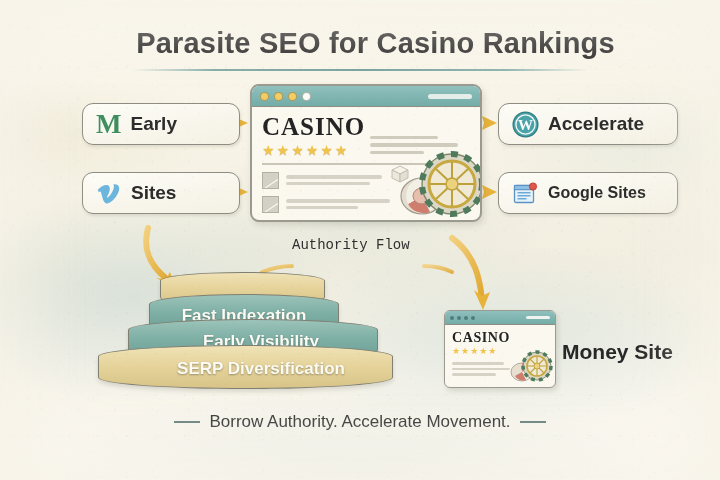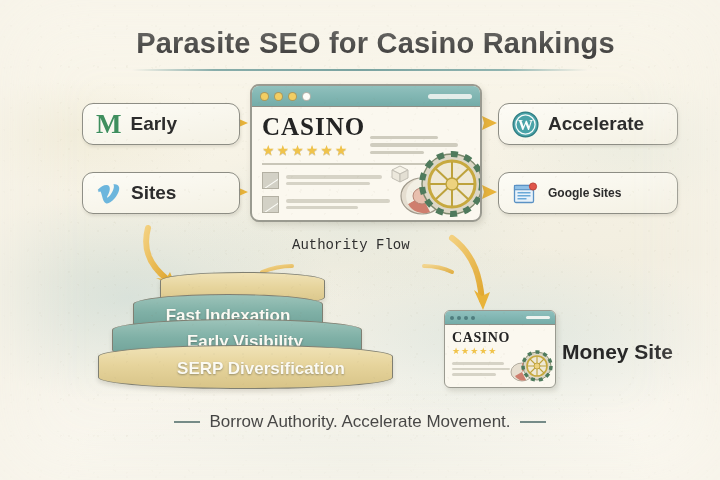--- a/index.html
+++ b/index.html
@@ -57,21 +57,21 @@
     background:linear-gradient(170deg,#fdfcf6,#f4f1e4);
     border:1.6px solid #8d8d84;border-radius:11px;
     padding:0 13px;height:40px;
     box-shadow:1px 2px 3px rgba(110,105,85,.16);
   }
   .badge .lbl{font-size:19px;font-weight:700;color:#2c2c2c;white-space:nowrap;}
   #badge-medium{left:82px;top:103px;width:130px;}
   #badge-vimeo{left:82px;top:172px;width:130px;}
   #badge-wordpress{left:498px;top:103px;width:152px;}
   #badge-googlesites{left:498px;top:172px;width:152px;}
-  #badge-googlesites .lbl{font-size:12px;font-weight:600;}
+  #badge-googlesites .lbl{font-size:16px;font-weight:600;}
 
   .ic{flex:0 0 auto;display:block;}
   
   .medium-m{
     font-family:"Liberation Serif", serif;font-size:27px;font-weight:700;
     color:#3f8f5e;line-height:26px;text-shadow:0 1px 0 rgba(255,255,255,.6);
   }
 
   
   #browser{
@@ -123,21 +123,21 @@
     border:1.5px solid #7f7f72;
     display:flex;align-items:center;justify-content:center;
     box-shadow:0 3px 4px rgba(110,105,85,.2);
   }
   .tier .tlbl{
     font-size:17px;font-weight:600;color:#fbfaf3;white-space:nowrap;
     text-shadow:0 1px 2px rgba(60,60,50,.45);
     transform:translateY(2px);
   }
   .sand{background:linear-gradient(180deg,#f0e2b6 0%,#e6d49c 45%,#d8c488 100%);padding-left:31px;}
-  .teal{background:linear-gradient(180deg,#9cc3b9 0%,#7fb0a6 45%,#6c9e95 100%);}
+  .teal{background:linear-gradient(180deg,#9cc3b9 0%,#7fb0a6 45%,#6c9e95 100%);margin-left:16px;}
   #tier-top{left:62px;top:0px;width:132px;height:32px;}
   #tier-3{left:35px;top:22px;width:188px;height:38px;}
   #tier-2{left:14px;top:47px;width:232px;height:40px;padding-left:16px;}
   #tier-1{left:0px;top:73px;width:262px;height:42px;}
 
   
   #authority-flow{
     left:292px;top:237px;font-size:14px;color:#2f2f2f;font-weight:500;
     font-family:Liberation Mono, monospace;white-space:nowrap;
   }

